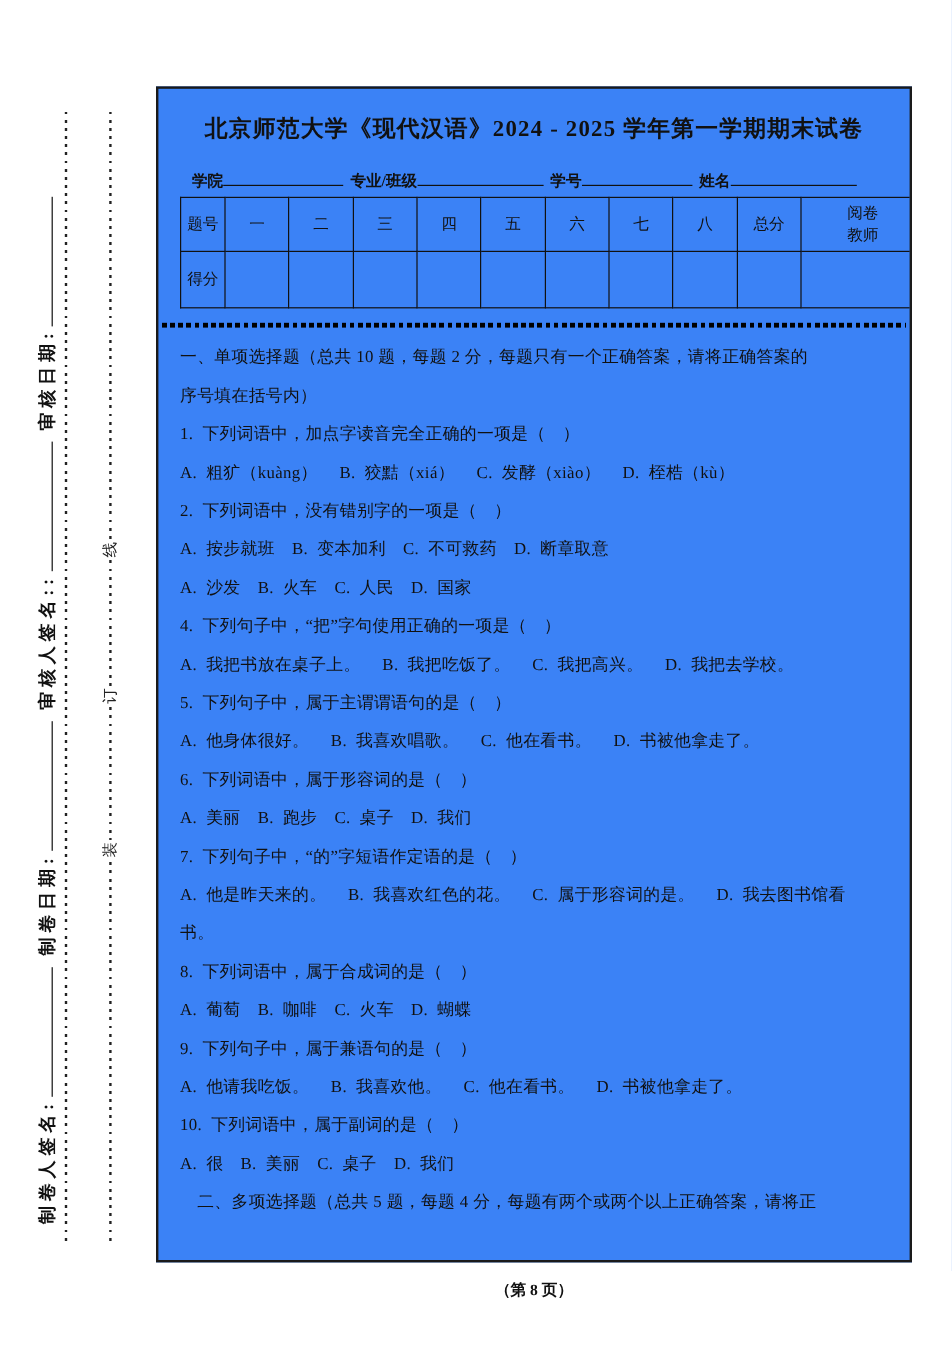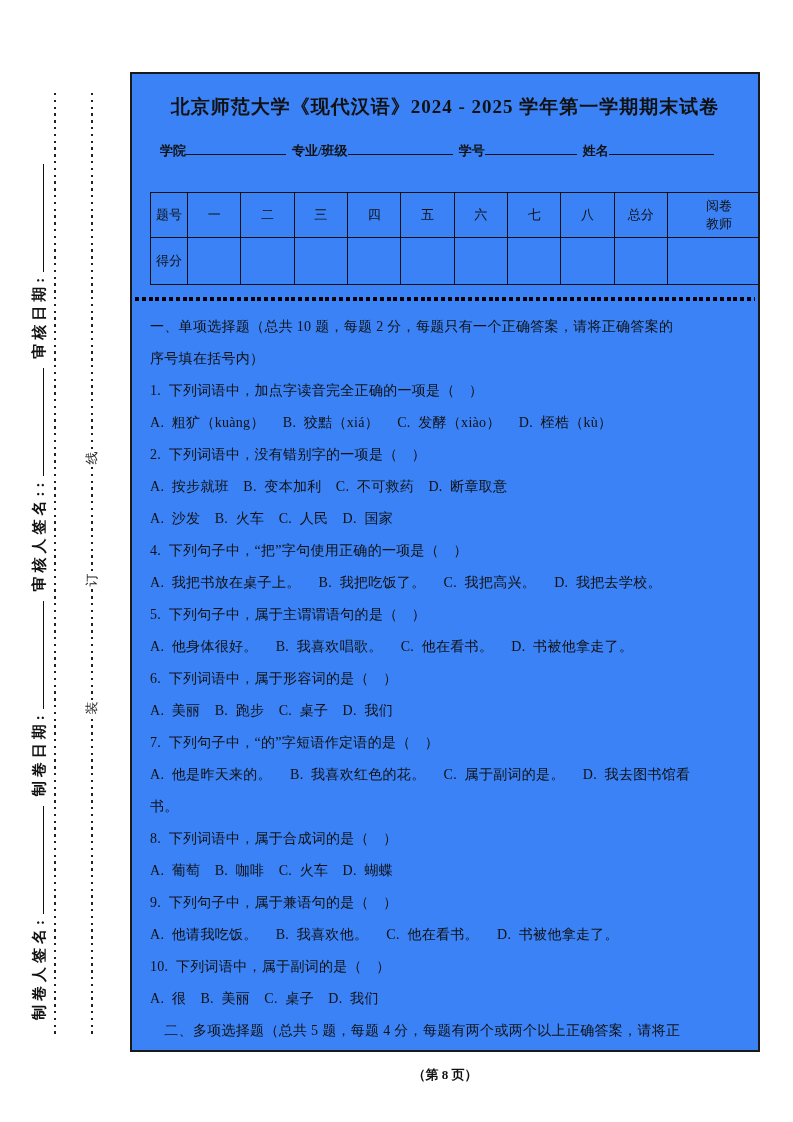--- a/index.html
+++ b/index.html
@@ -33,21 +33,21 @@
     border:2px solid #1a1a1a; box-sizing:border-box; padding:12px 18px; overflow:hidden; background:#3b82f6;
   }
   .exam-title {
     margin-top:8px; text-align:center; font-weight:bold; font-size:19px; letter-spacing:1px; white-space:nowrap;
   }
   .form-row { margin-top:20px; padding-left:10px; font-size:13px; font-weight:bold; white-space:nowrap; }
   .f-label { display:inline-block; }
   .f-blank { display:inline-block; height:14px; border-bottom:1.6px solid #111; margin-right:6px; }
   .f-blank.w1 { width:100px; } .f-blank.w2 { width:105px; } .f-blank.w3 { width:92px; } .f-blank.w4 { width:105px; }
   .score-table {
-    margin-top:32px; width:621px; table-layout:fixed; border-collapse:collapse; font-size:13px;
+    margin-top:4px; width:621px; table-layout:fixed; border-collapse:collapse; font-size:13px;
   }
   .score-table td { border:1.6px solid #111; text-align:center; vertical-align:middle; padding:2px 1px; word-break:break-all; }
   .score-table tr:first-child td { height:40px; }
   .score-table tr:last-child  td { height:42px;text-align:center; }
   .c-qnum   { width:34px; line-height:1.4; }
   .c-grader { width:100px; }
   .grader-wrap { display:inline-block; width:2em; line-height:1.4; }
   .sep-dotted {
     margin:12px -15px 0 -15px; height:4px;
     background-image:repeating-linear-gradient(90deg,#000 0px,#000 4px,transparent 4px,transparent 6.8px);
@@ -151,21 +151,21 @@
         <p class="exam-line">5.  下列句子中，属于主谓谓语句的是（　）</p>
 
         <p class="exam-line">A.  他身体很好。　 B.  我喜欢唱歌。　 C.  他在看书。　 D.  书被他拿走了。</p>
 
         <p class="exam-line">6.  下列词语中，属于形容词的是（　）</p>
 
         <p class="exam-line">A.  美丽　B.  跑步　C.  桌子　D.  我们</p>
 
         <p class="exam-line">7.  下列句子中，“的”字短语作定语的是（　）</p>
 
-        <p class="exam-line">A.  他是昨天来的。　 B.  我喜欢红色的花。　 C.  属于副词的是。　 D.  我去图书馆看</p>
+        <p class="exam-line">A.  他是昨天来的。　 B.  我喜欢红色的花。　 C.  属于形容词的是。　 D.  我去图书馆看</p>
 
         <p class="exam-line">书。</p>
 
         <p class="exam-line">8.  下列词语中，属于合成词的是（　）</p>
 
         <p class="exam-line">A.  葡萄　B.  咖啡　C.  火车　D.  蝴蝶</p>
 
         <p class="exam-line">9.  下列句子中，属于兼语句的是（　）</p>
 
         <p class="exam-line">A.  他请我吃饭。　 B.  我喜欢他。　 C.  他在看书。　 D.  书被他拿走了。</p>

